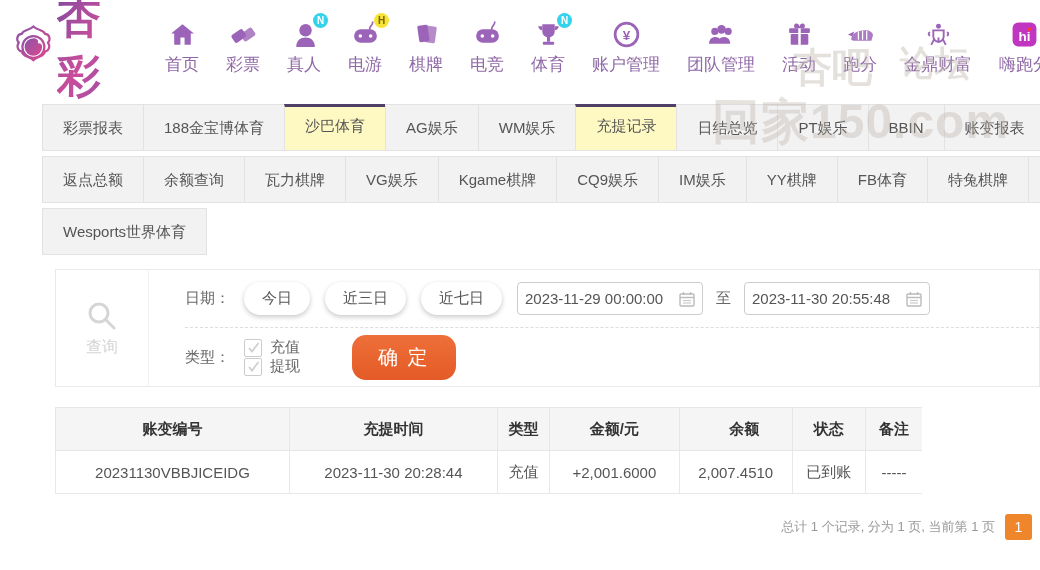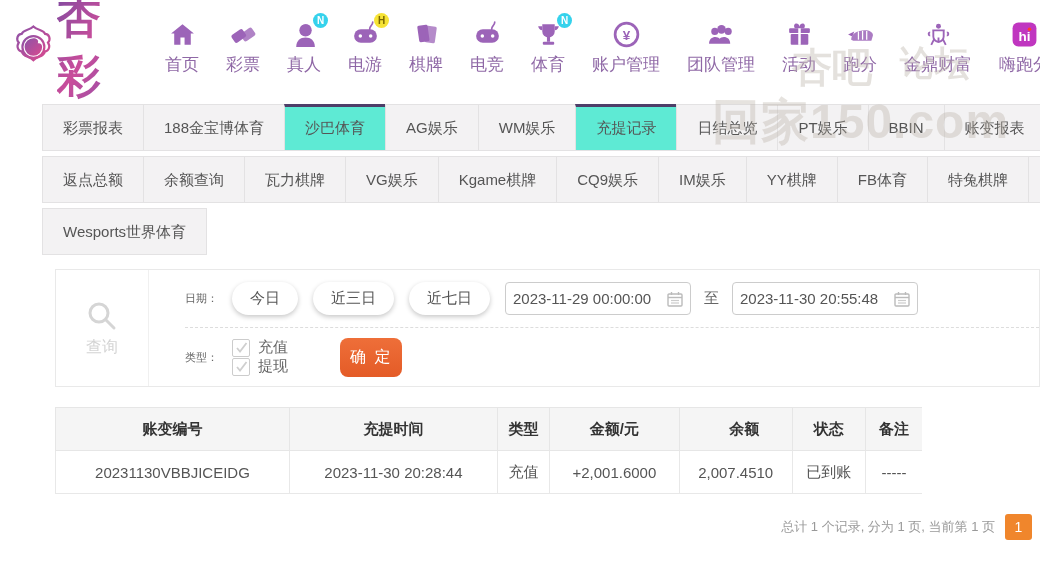--- a/index.html
+++ b/index.html
@@ -24,44 +24,44 @@
   .nav-badge { position:absolute; top:-5px; right:-7px; width:15px; height:15px; border-radius:50%;
     font-size:10px; font-weight:bold; line-height:15px; text-align:center; color:#fff; }
   .nav-label { margin-top:3px; font-size:17px; color:#8f68a6; white-space:nowrap; }
   
   .tabs { margin:10px 0 0 42px; }
   .tab-row { display:flex; margin-bottom:5px; }
   .tab { padding:0 20px; height:47px; line-height:45px; background:#f3f2f3;
     border:1px solid #e3e2e3; margin-left:-1px; font-size:15px; color:#555;
     cursor:pointer; white-space:nowrap; }
   .tab-row .tab:first-child { margin-left:0; }
-  .tab.active { background:#5eead4; border-top:3px solid #4e3e68; line-height:41px; }
+  .tab.active { background:#fef9c3; border-top:3px solid #4e3e68; line-height:41px;font-family:Liberation Mono, monospace; }
   
   .query-panel { margin:14px 0 0 55px; border:1px solid #e9e9e9; display:flex; min-height:116px; background:#fff; }
   .query-left { width:93px; display:flex; flex-direction:column; align-items:center; justify-content:center;
     color:#d2d2d2; border-right:1px solid #f0f0f0; }
   .query-left .q-label { font-size:16px; margin-top:4px; color:#d4d4d4; }
   .query-right { flex:1; display:flex; flex-direction:column; justify-content:center; padding-left:36px; }
   .query-row { display:flex; align-items:center; height:58px; }
   .query-row.first { border-bottom:1px dashed #ddd; }
-  .q-field-label { color:#666; font-size:11px; margin-right:14px; white-space:nowrap; }
+  .q-field-label { color:#666; font-size:15px; margin-right:14px; white-space:nowrap; }
   .pill { background:#fff; border:none; border-radius:17px; box-shadow:0 2px 5px rgba(0,0,0,.22);
     padding:7px 18px; font-size:15px; color:#555; margin-right:15px; cursor:pointer; white-space:nowrap; }
   .date-box { display:flex; align-items:center; justify-content:space-between; width:186px; height:33px;
     border:1px solid #ccc; border-radius:4px; padding:0 7px; background:#fff; }
   .date-box input { border:none; outline:none; width:150px; font-size:15px; color:#555;
     font-family:"Liberation Sans","DejaVu Sans",sans-serif; }
   .to-label { margin:0 13px; color:#666; font-size:15px; }
   .chk-group { display:flex; align-items:center; margin-right:24px; cursor:pointer; }
   .chk { width:18px; height:18px; border:1px solid #ccc; border-radius:2px; background:#fff;
     margin-right:8px; display:flex; align-items:center; justify-content:center; }
   .chk svg { width:13px; height:13px; }
   .chk-label { font-size:15px; color:#666; }
   .submit-btn { margin-left:28px; background:linear-gradient(#ee6f39,#e45b27); color:#fff; border:none;
-    border-radius:8px; padding:9px 10px; font-size:16px; cursor:pointer; letter-spacing:2px; }
+    border-radius:14px; padding:9px 26px; font-size:20px; cursor:pointer; letter-spacing:2px; }
   
   .records { margin:20px 0 0 55px; width:867px; border-collapse:collapse; table-layout:fixed; }
   .records th { background:#f5f5f5; border:1px solid #e6e6e6; height:43px; font-size:15px; color:#333; font-weight:bold; }
   .records td { border:1px solid #e8e8e8; height:43px; text-align:center; font-size:15px; color:#555; background:#fff; }
   .records th:last-child, .records td:last-child { border-right:none; }
   .cell-amount { color:#e23b3b; }
   .cell-balance { color:#666; }
   .cell-status { color:#3faf4e; }
   
   .pager { display:flex; justify-content:flex-end; align-items:center; margin:20px 8px 0 0; }

